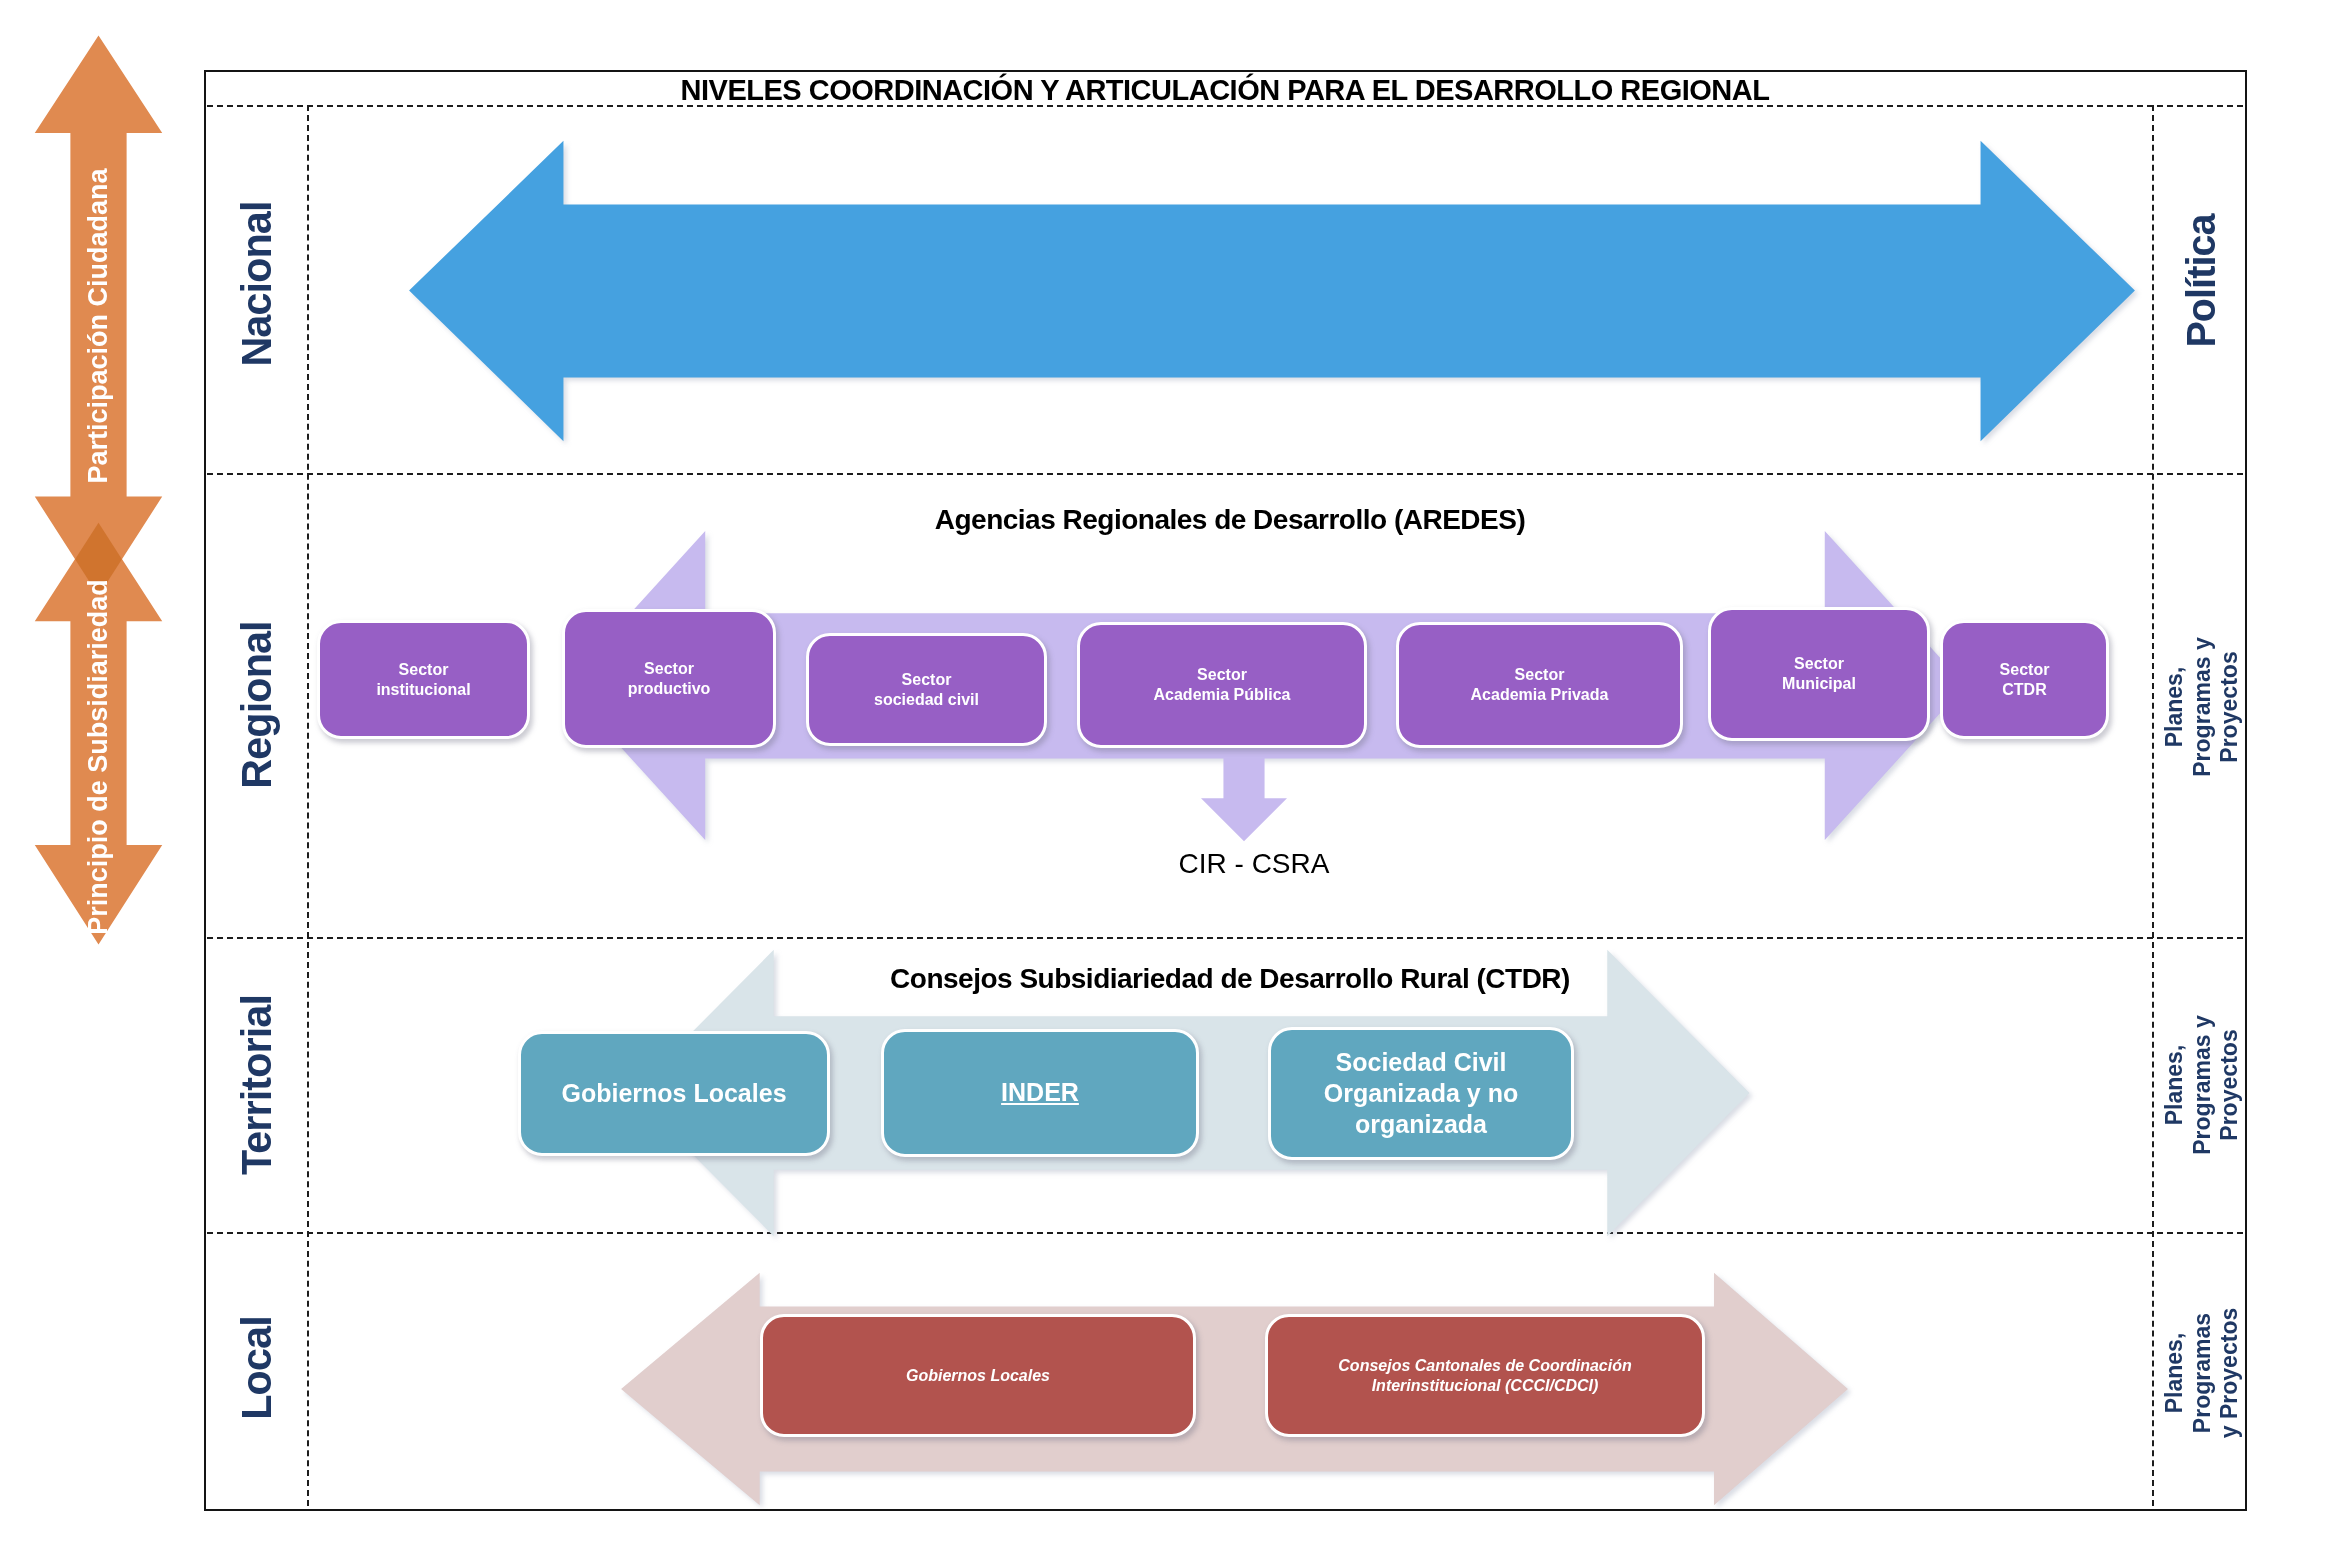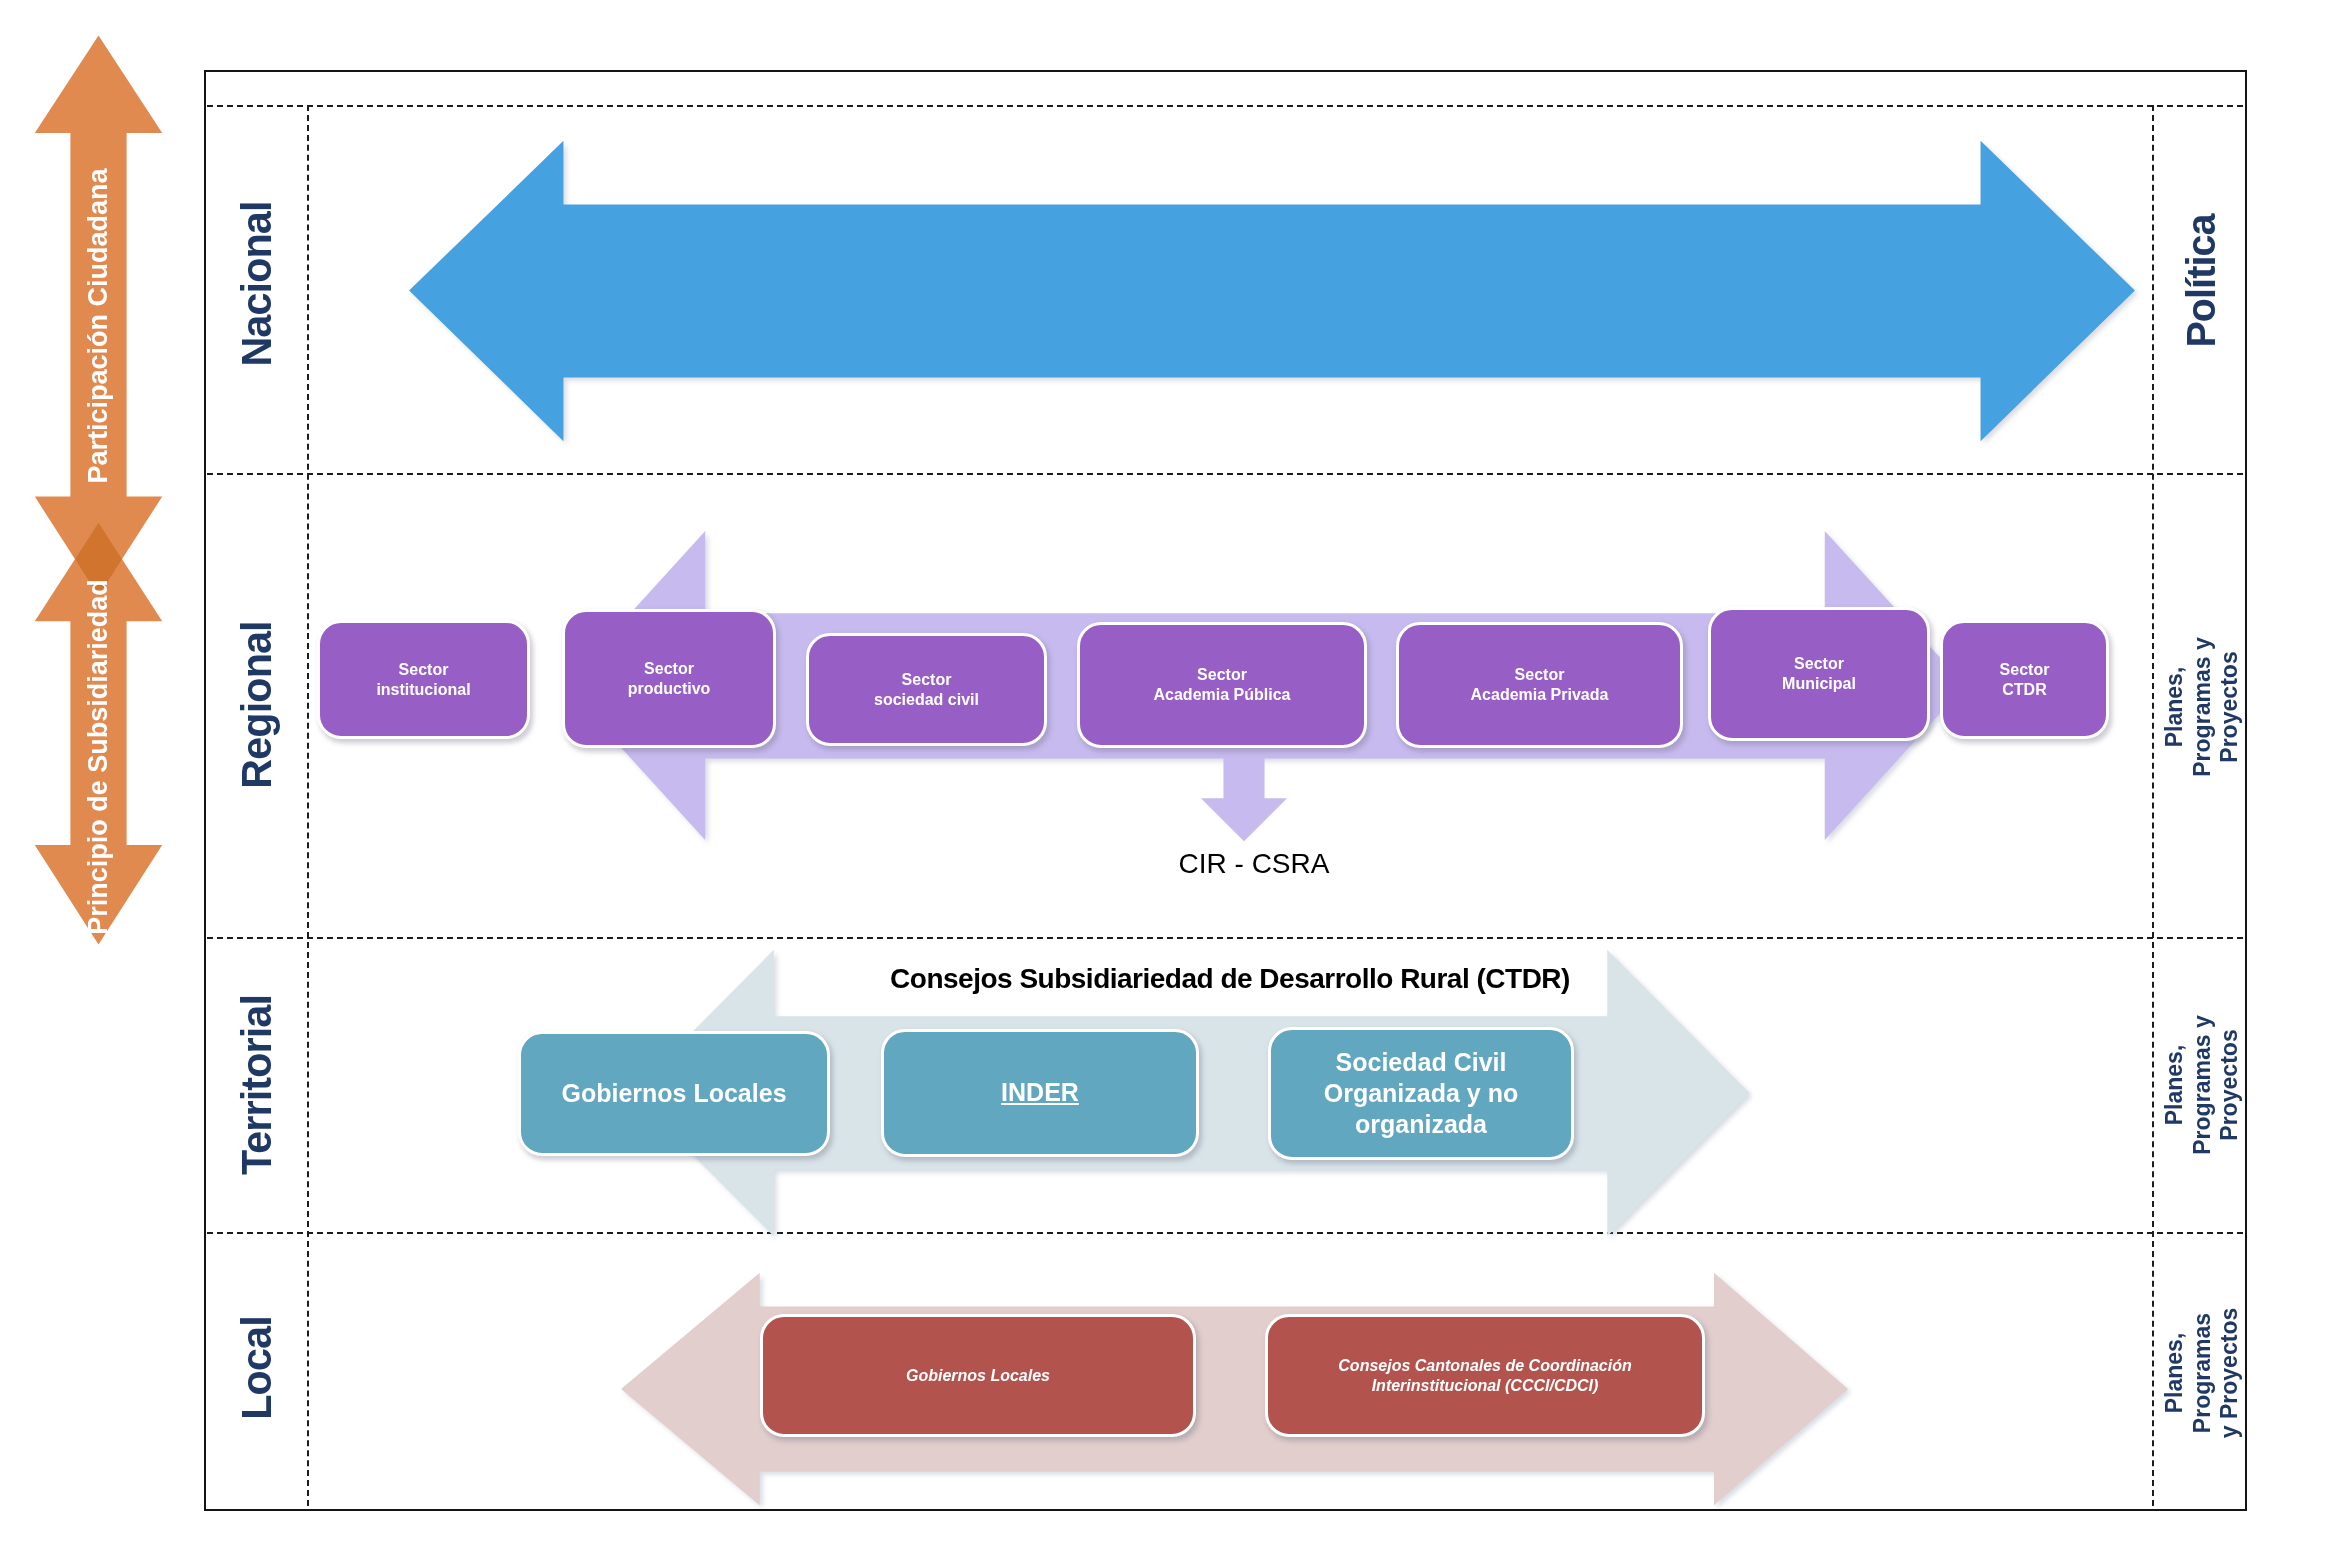--- a/index.html
+++ b/index.html
@@ -64,20 +64,21 @@
   <svg style="left:28px;top:28px;" width="141" height="923" viewBox="0 0 150 985">
     <path class="fill-orange" d="M75,8 L143,112 L105,112 L105,500 L143,500 L75,606 L7,500 L45,500 L45,112 L7,112 Z"></path>
     <path class="fill-orange" d="M75,528 L143,633 L105,633 L105,872 L143,872 L75,978 L7,872 L45,872 L45,633 L7,633 Z"></path>
     <path class="fill-orange-dark" d="M75,528 L100,567 L75,606 L50,567 Z"></path>
   </svg>
   <div class="orange-label" style="left:98px;top:326px;">Participación Ciudadana</div>
   <div class="orange-label" style="left:98px;top:757px;">Principio de Subsidiariedad</div>
 
   <div class="frame"></div>
 
+  <div class="main-title">NIVELES COORDINACIÓN Y ARTICULACIÓN PARA EL DESARROLLO REGIONAL</div>
 
   <div class="hsep" style="left:207px;top:105px;width:2036px;"></div>
   <div class="hsep" style="left:207px;top:473px;width:2036px;"></div>
   <div class="hsep" style="left:207px;top:937px;width:2036px;"></div>
   <div class="hsep" style="left:207px;top:1232px;width:2036px;"></div>
   <div class="vsep" style="left:307px;top:105px;height:1401px;"></div>
   <div class="vsep" style="left:2152px;top:105px;height:1401px;"></div>
 
   <div class="vlabel row-label" style="left:256px;top:284px;">Nacional</div>
   <div class="vlabel row-label" style="left:256px;top:705px;">Regional</div>
@@ -89,20 +90,21 @@
 Proyectos</div>
   <div class="vlabel ml planes-label" style="left:2201px;top:1085px;">Planes, Programas y
 Proyectos</div>
   <div class="vlabel ml planes-label" style="left:2201px;top:1373px;">Planes, Programas
 y Proyectos</div>
 
   <svg class="shadowed" style="left:403px;top:139px;" width="1738" height="304" viewBox="0 0 1855 325">
     <path class="fill-blue" d="M5,162 L170,2 L170,70 L1685,70 L1685,2 L1850,162 L1685,323 L1685,255 L170,255 L170,323 Z"></path>
   </svg>
 
+  <div class="section-title" style="top:504px;">Agencias Regionales de Desarrollo (AREDES)</div>
   <svg class="shadowed" style="left:560px;top:529px;" width="1410" height="328" viewBox="0 0 1505 350">
     <path class="fill-lavender" d="M5,167 L155,2 L155,90 L1350,90 L1350,2 L1500,167 L1350,332 L1350,245 L155,245 L155,332 Z"></path>
   </svg>
   <div class="box pbox" style="left:317px;top:620px;width:213px;height:119px;">Sector
 institucional</div>
   <div class="box pbox" style="left:562px;top:609px;width:214px;height:139px;">Sector
 productivo</div>
   <div class="box pbox" style="left:806px;top:633px;width:241px;height:113px;">Sector
 sociedad civil</div>
   <div class="box pbox" style="left:1077px;top:622px;width:290px;height:126px;">Sector

